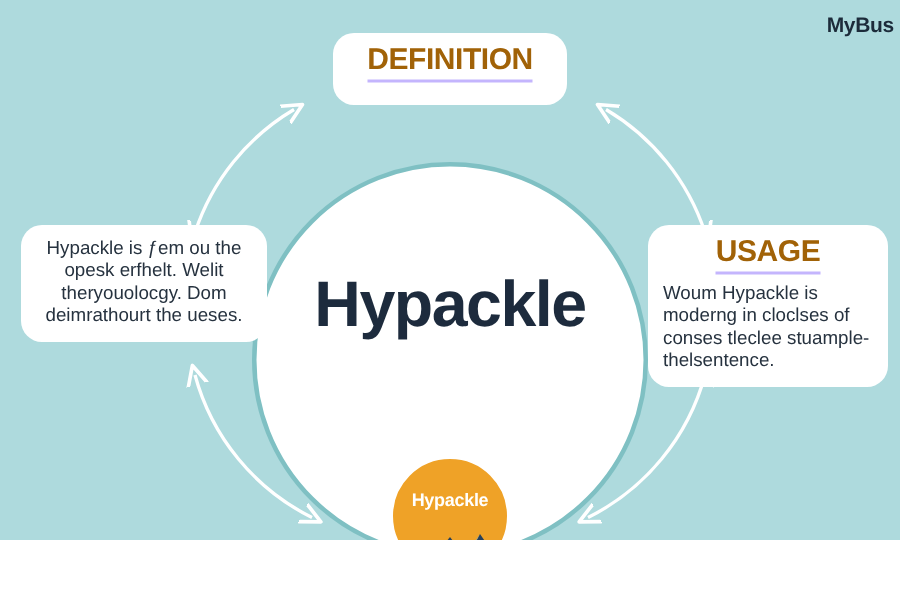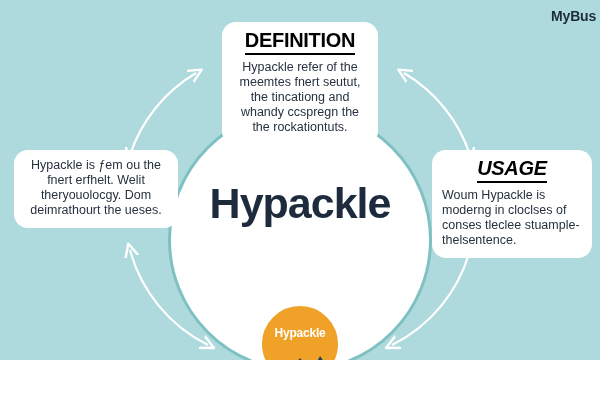--- a/index.html
+++ b/index.html
@@ -74,24 +74,24 @@
     position: absolute;
     background: #ffffff;
     border-radius: 14px;
     box-sizing: border-box;
     padding: 8px 10px 10px 10px;
     text-align: center;
   }
   .card-title {
     font-size: 20px;
     font-weight: bold;
-    color: #000000;
+    color: #a16207;
     letter-spacing: -0.3px;
     display: inline-block;
-    border-bottom: 2px solid #000000;
+    border-bottom: 2px solid #c4b5fd;
     padding-bottom: 2px;
     margin-bottom: 5px;
     line-height: 1.05;
   }
   .card-body {
     font-size: 12.5px;
     line-height: 1.2;
     color: #26323f;
   }
 
@@ -104,21 +104,21 @@
     left: 14px;
     top: 150px;
     width: 164px;
   }
   .card-usage {
     left: 432px;
     top: 150px;
     width: 160px;
     text-align: left;
   }
-  .card-usage .card-title-wrap { text-align: center; font-style: italic; }
+  .card-usage .card-title-wrap { text-align: center; }
 
   
   .badge {
     position: absolute;
     left: 259px;
     top: 303px;
     width: 82px;
     height: 82px;
     border-radius: 50%;
     background: #efa227;
@@ -175,25 +175,24 @@
     <path d="M208,345 A150,150 0 0 1 130,250" fill="none" stroke="#ffffff" stroke-width="2.2" marker-start="url(#ah2)" marker-end="url(#ah)"></path>
   </svg>
 
   <div class="center-circle"></div>
   <div class="center-title">Hypackle</div>
 
   <div class="card card-definition">
     <div class="card-title-wrap">
       <span class="card-title">DEFINITION</span>
     </div>
-    <div class="card-body">Hypackle refer of the meemtes fnert seutut, the tincationg and whandy ccspregn the the rockationtuts.</div>
   </div>
 
   <div class="card card-origin">
-    <div class="card-body">Hypackle is ƒem ou the fnert erfhelt. Welit theryouolocgy. Dom deimrathourt the ueses.</div>
+    <div class="card-body">Hypackle is ƒem ou the opesk erfhelt. Welit theryouolocgy. Dom deimrathourt the ueses.</div>
   </div>
 
   <div class="card card-usage">
     <div class="card-title-wrap">
       <span class="card-title">USAGE</span>
     </div>
     <div class="card-body">Woum Hypackle is moderng in cloclses of conses tleclee stuample-thelsentence.</div>
   </div>
 
   <div class="badge">

